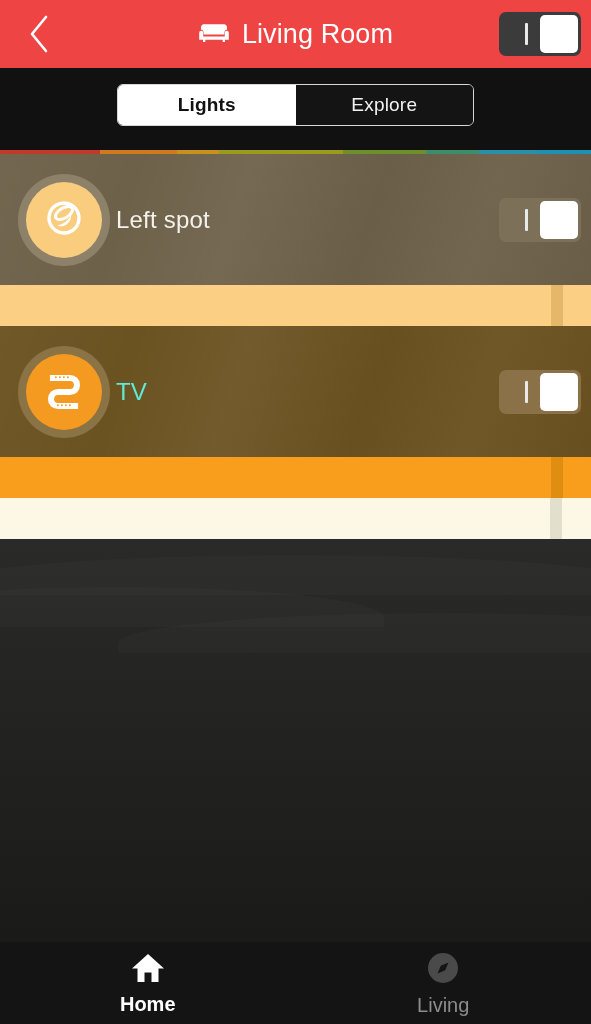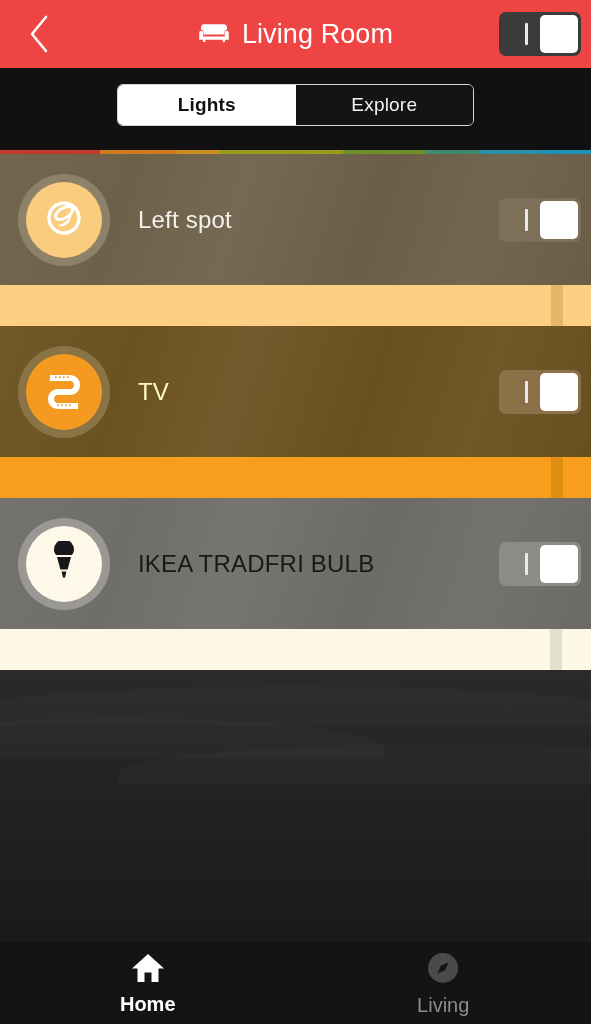--- a/index.html
+++ b/index.html
@@ -145,21 +145,21 @@
     display: flex; align-items: center; justify-content: center;
     flex: none;
     position: relative; z-index: 2;
   }
   .bulb-inner {
     width: 76px; height: 76px;
     border-radius: 50%;
     display: flex; align-items: center; justify-content: center;
   }
   .light-name {
-    margin-left: 28px;
+    margin-left: 6px;
     font-size: 24px;
     letter-spacing: 0.2px;
     flex: 1;
     position: relative; z-index: 2;
     white-space: nowrap;
   }
   .row-toggle { margin-right: 10px; position: relative; z-index: 2; }
 
   
   .slider {
@@ -312,53 +312,34 @@
                     <rect x="23" y="6.4" width="1.7" height="1.7"></rect>
                     <rect x="13" y="34.4" width="1.7" height="1.7"></rect>
                     <rect x="17" y="34.4" width="1.7" height="1.7"></rect>
                     <rect x="21" y="34.4" width="1.7" height="1.7"></rect>
                     <rect x="25" y="34.4" width="1.7" height="1.7"></rect>
                   </g>
                 </svg>
               </span>
             </div>
           </div>
-          <div class="light-name" style="color:#fef9c3">TV</div>
+          <div class="light-name" style="color:#5eead4">TV</div>
           <div class="toggle row-toggle" style="background:#8a7147">
             <span class="bar"></span>
             <span class="knob"></span>
           </div>
         </div>
         <div class="slider">
           <div class="track" style="background:#5d5c57"></div>
           <div class="fill" style="width:100%;background:#f99d1c"></div>
           <div class="handle" style="left:551px;background:#e08e12"></div>
         </div>
       </div>
 
       <div class="light-block">
-        <div class="light-row" style="background:#706e69">
-          <div class="sheen"></div>
-          <div class="bulb-circle" style="background:#9a9894">
-            <div class="bulb-inner" style="background:#fdf8e7">
-              <span>
-                <svg width="34" height="42" viewBox="0 0 34 42" fill="#18181a">
-                  <path d="M7 8.5a10 10 0 0 1 20 0c0 2.5-1 4.2-2.2 5.6H9.2C8 12.7 7 11 7 8.5z"></path>
-                  <path d="M10 16h14l-3.4 12.5h-7.2L10 16z"></path>
-                  <path d="M14.6 30.5h4.8l-1.1 5a1.3 1.3 0 0 1-2.6 0l-1.1-5z"></path>
-                </svg>
-              </span>
-            </div>
-          </div>
-          <div class="light-name" style="color:#18181a">IKEA TRADFRI BULB</div>
-          <div class="toggle row-toggle" style="background:#8d8b86">
-            <span class="bar"></span>
-            <span class="knob"></span>
-          </div>
-        </div>
         <div class="slider">
           <div class="track" style="background:#56564f"></div>
           <div class="fill" style="width:100%;background:#fdf7e6"></div>
           <div class="handle" style="left:550px;background:#e3dfcd"></div>
         </div>
       </div>
 
     </div>
 
     <div class="backdrop">

